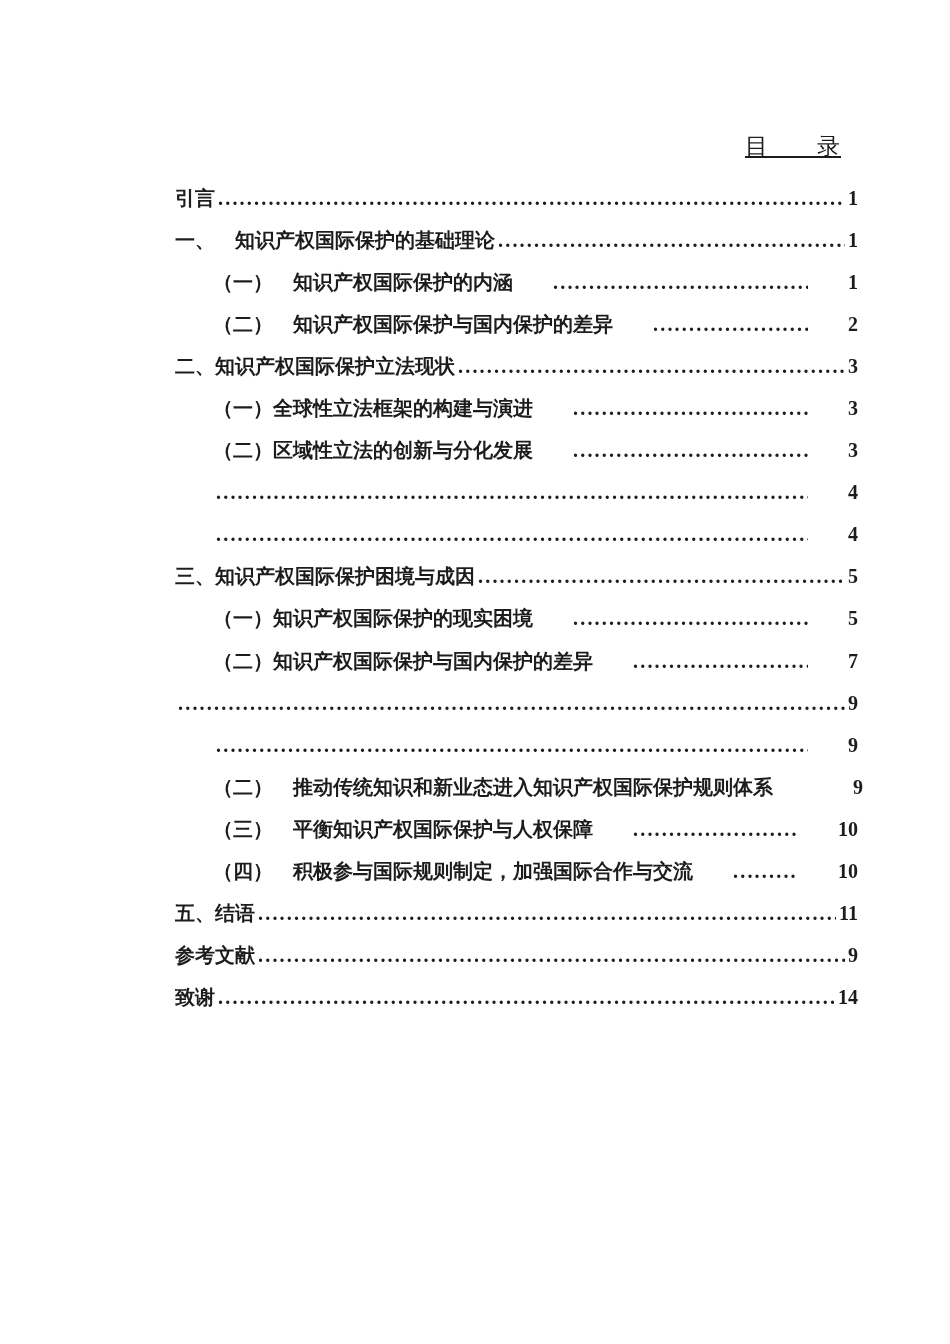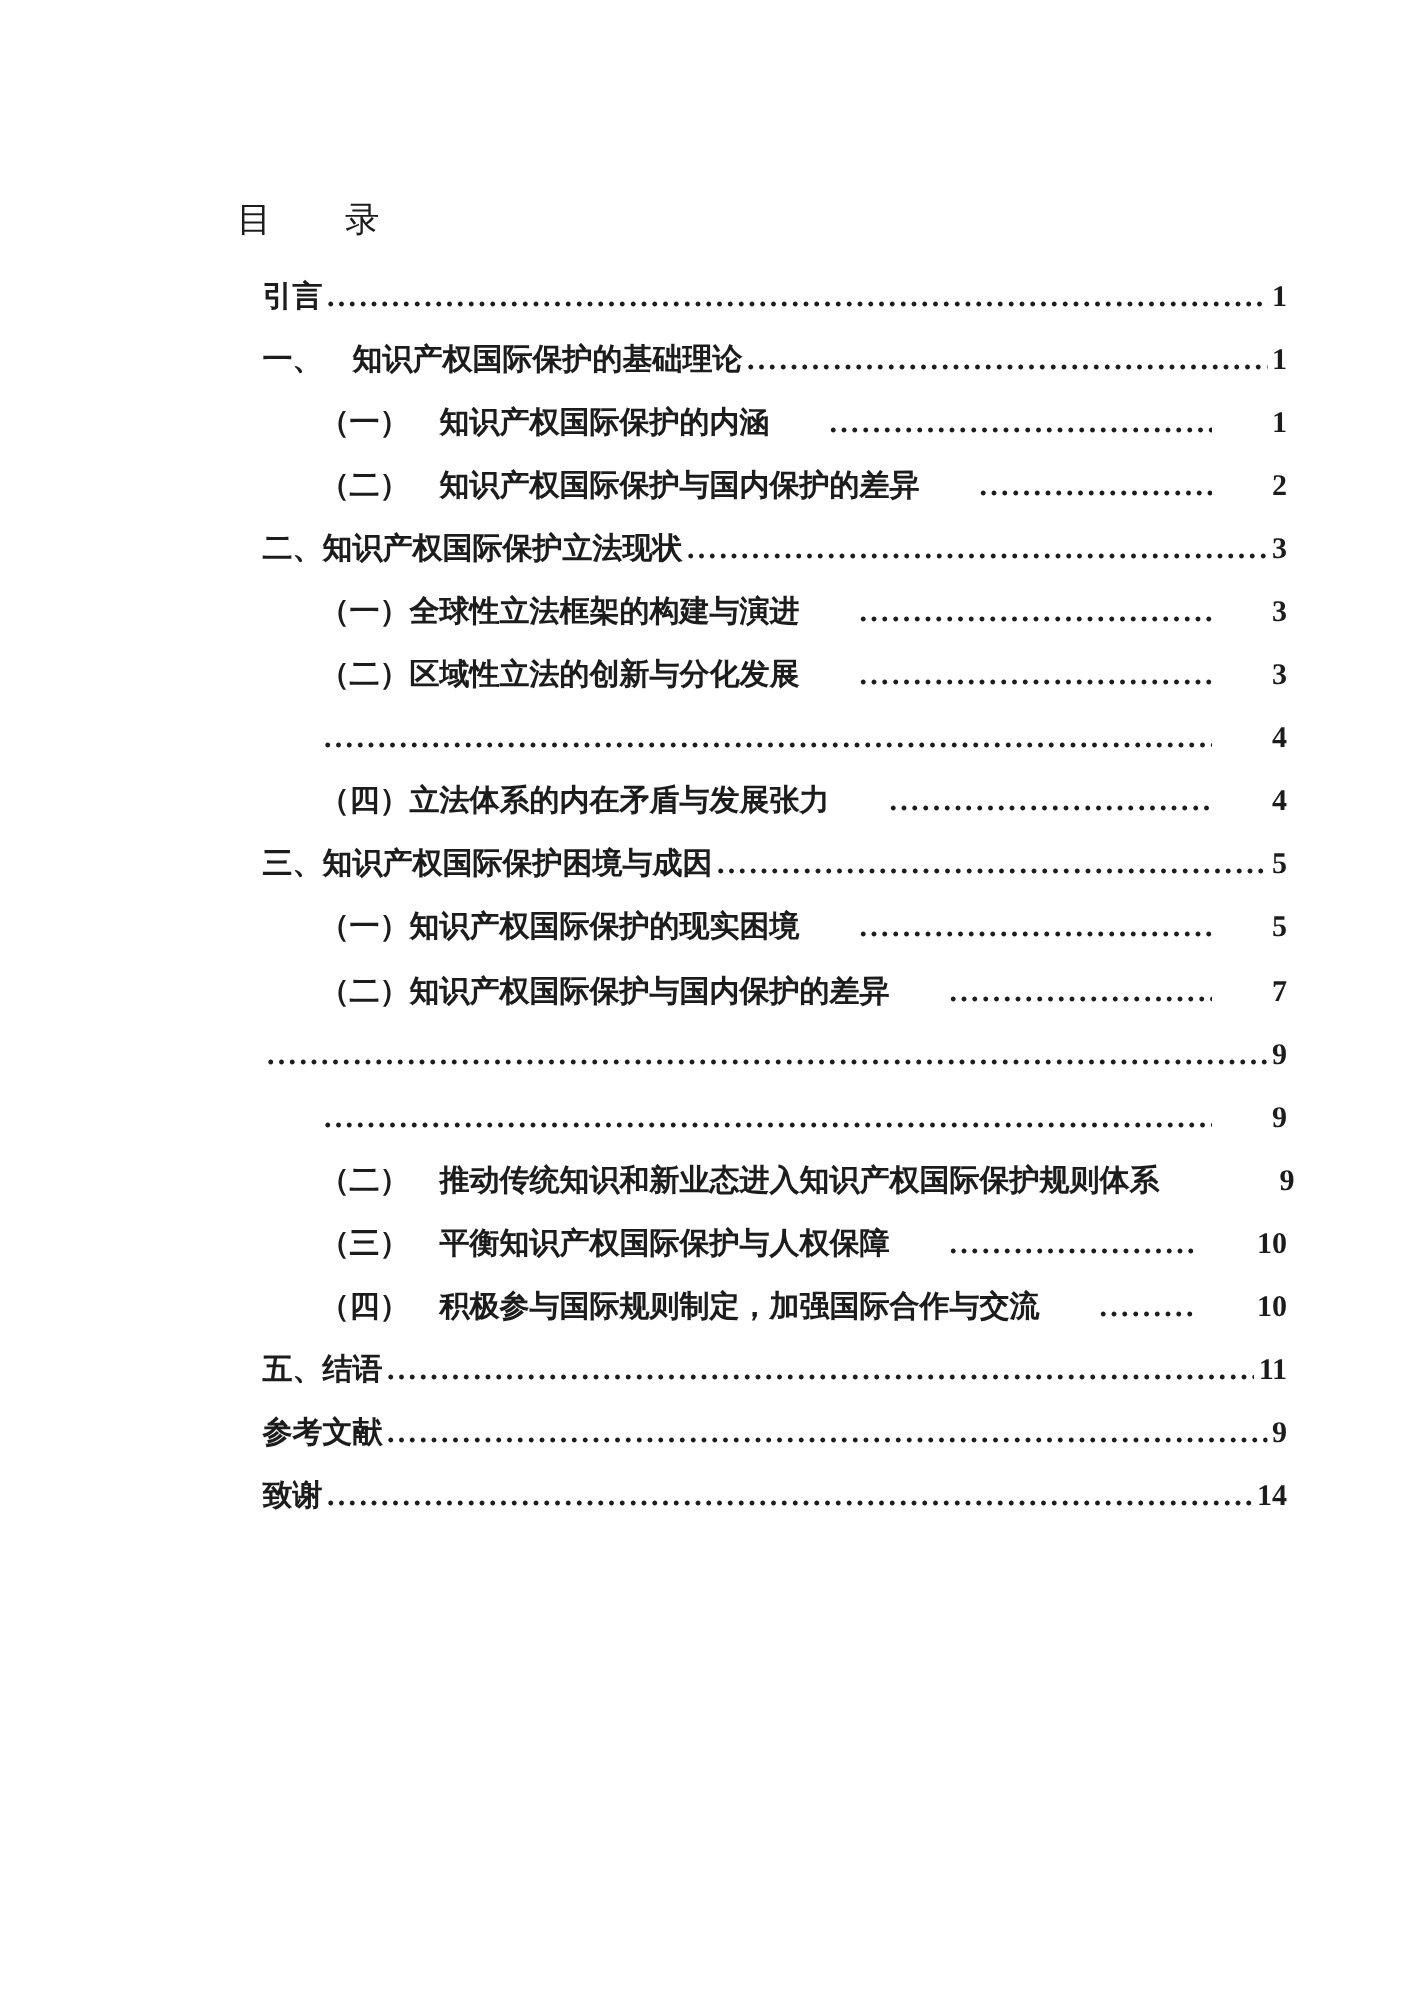--- a/index.html
+++ b/index.html
@@ -16,25 +16,26 @@
     font-family: "Liberation Serif", "DejaVu Serif", serif;
     color: #1c1c1c;
   }
   .doc-title {
     position: absolute;
     top: 128px;
     left: 175px;
     width: 683px;
     height: 38px;
     line-height: 38px;
-    text-align: left;
+    text-align: right;
     font-size: 23px;
     letter-spacing: 1px;
     transform: translateX(-17px);
     white-space: pre;
+    text-decoration: underline;
   }
   .toc-list {
     position: absolute;
     top: 177px;
     left: 175px;
     width: 683px;
   }
   .toc-row {
     display: flex;
     align-items: baseline;
@@ -108,21 +109,20 @@
       <div class="toc-row level-1">
     <span class="toc-label">（二）区域性立法的创新与分化发展</span>
     <span class="toc-leader">........................................................................................................................................................................................................</span>
     <span class="toc-page">3</span>
   </div>
       <div class="toc-row level-1">
     <span class="toc-leader">........................................................................................................................................................................................................</span>
     <span class="toc-page">4</span>
   </div>
       <div class="toc-row level-1">
-    <span class="toc-label">（四）立法体系的内在矛盾与发展张力</span>
     <span class="toc-leader">........................................................................................................................................................................................................</span>
     <span class="toc-page">4</span>
   </div>
       <div class="toc-row level-0">
     <span class="toc-label">三、知识产权国际保护困境与成因</span>
     <span class="toc-leader">........................................................................................................................................................................................................</span>
     <span class="toc-page">5</span>
   </div>
       <div class="toc-row level-1">
     <span class="toc-label">（一）知识产权国际保护的现实困境</span>

